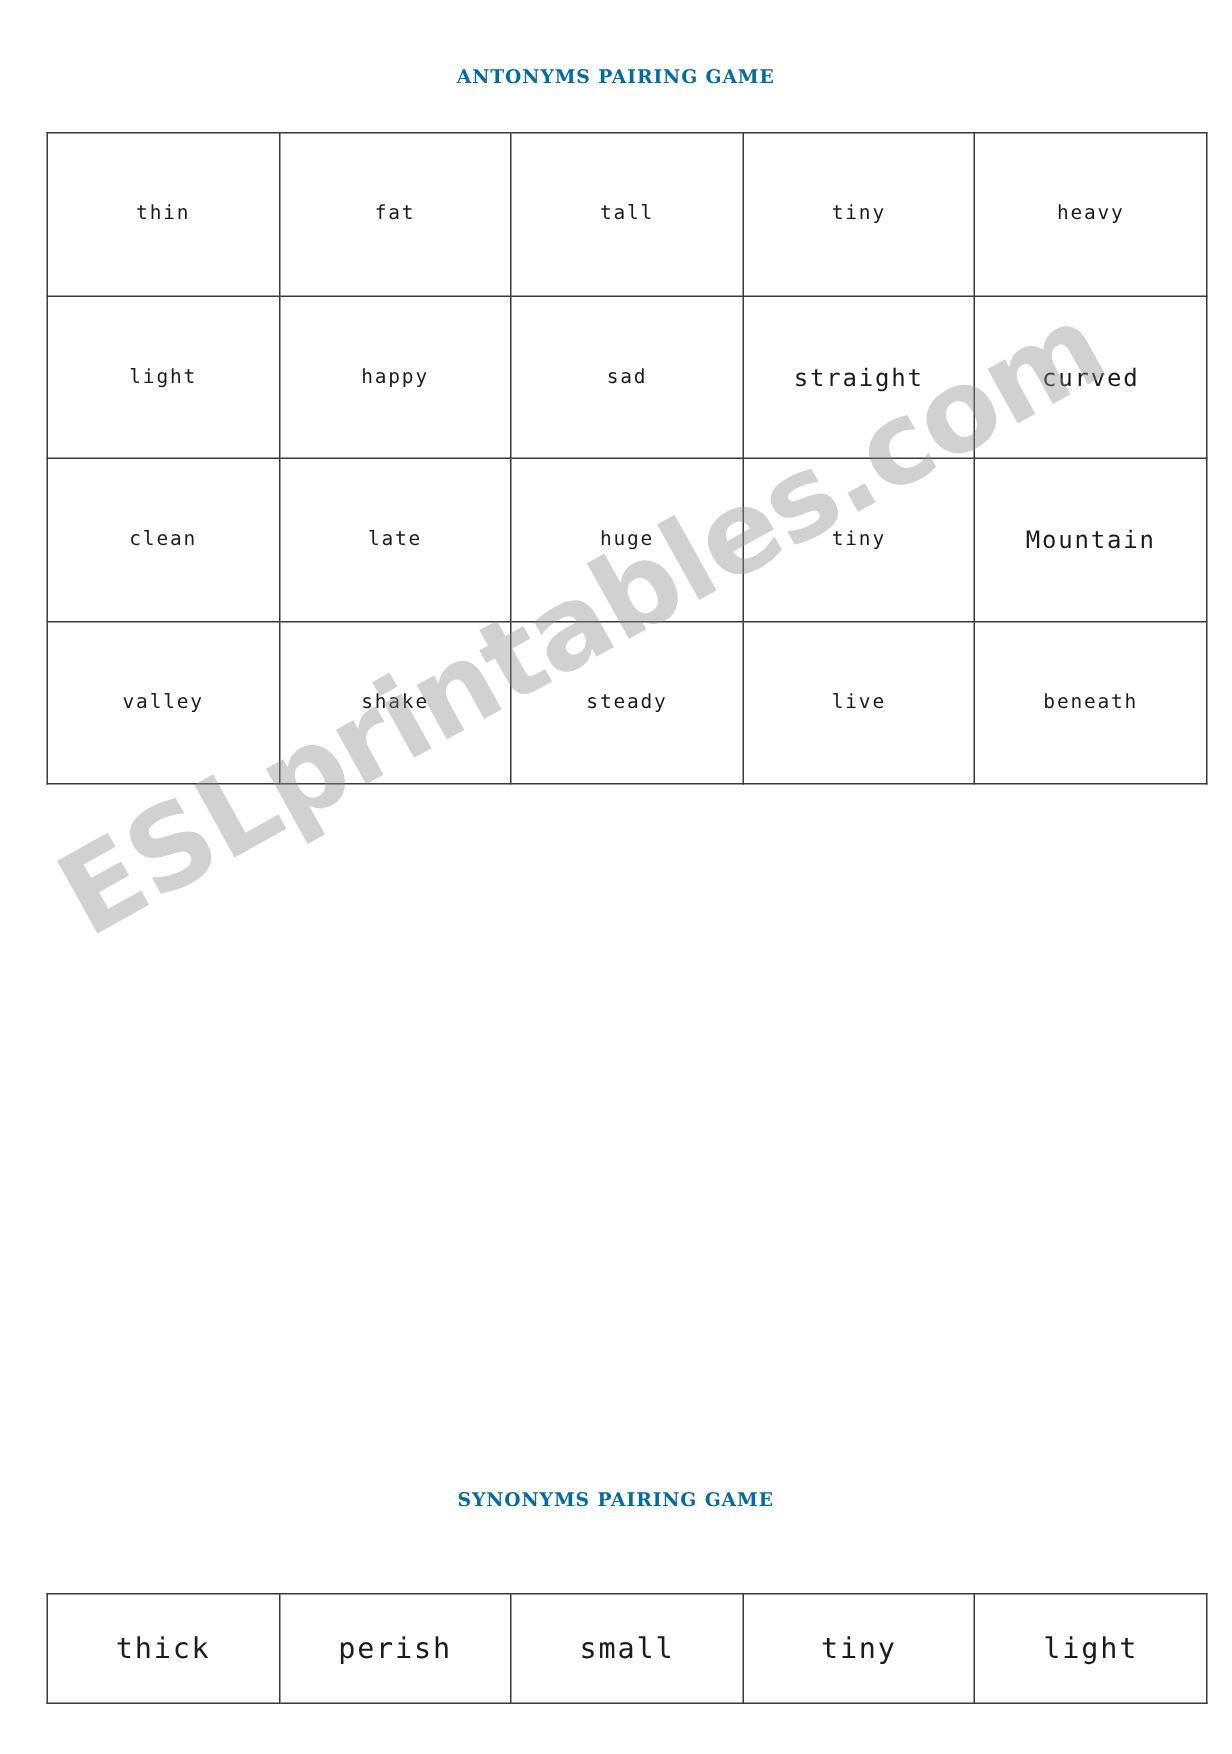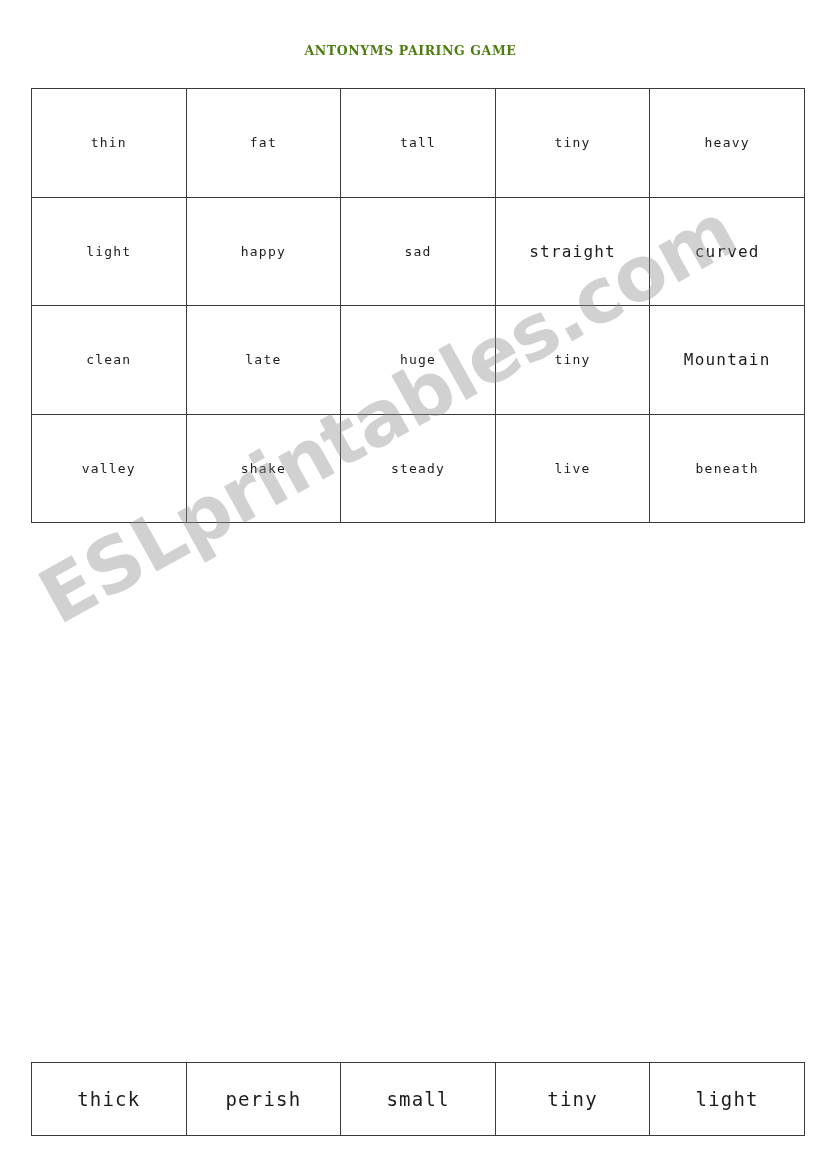--- a/index.html
+++ b/index.html
@@ -25,21 +25,21 @@
   
   .doc-heading {
     position: absolute;
     left: 0;
     width: 821px;
     text-align: center;
     font-family: "DejaVu Serif", serif;
     font-size: 12.5px;
     font-weight: 600;
     letter-spacing: 0.6px;
-    color: #4d7c0f;
+    color: #0369a1;
     font-variant: small-caps;
   }
   #heading-antonyms { top: 43px; }
   #heading-synonyms { top: 992px; }
 
   
   table.word-grid {
     position: absolute;
     border-collapse: collapse;
     table-layout: fixed;
@@ -144,20 +144,21 @@
         <td>live</td>
         <td>beneath</td>
       </tr>
     </tbody>
   </table>
 
   <div class="watermark">
     <div class="wm-text">ESLprintables.com</div>
   </div>
 
+  <div class="doc-heading" id="heading-synonyms">SYNONYMS PAIRING GAME</div>
 
   <table class="word-grid" id="synonyms-grid">
     <tbody>
       <tr>
         <td>thick</td>
         <td>perish</td>
         <td>small</td>
         <td>tiny</td>
         <td>light</td>
       </tr>

